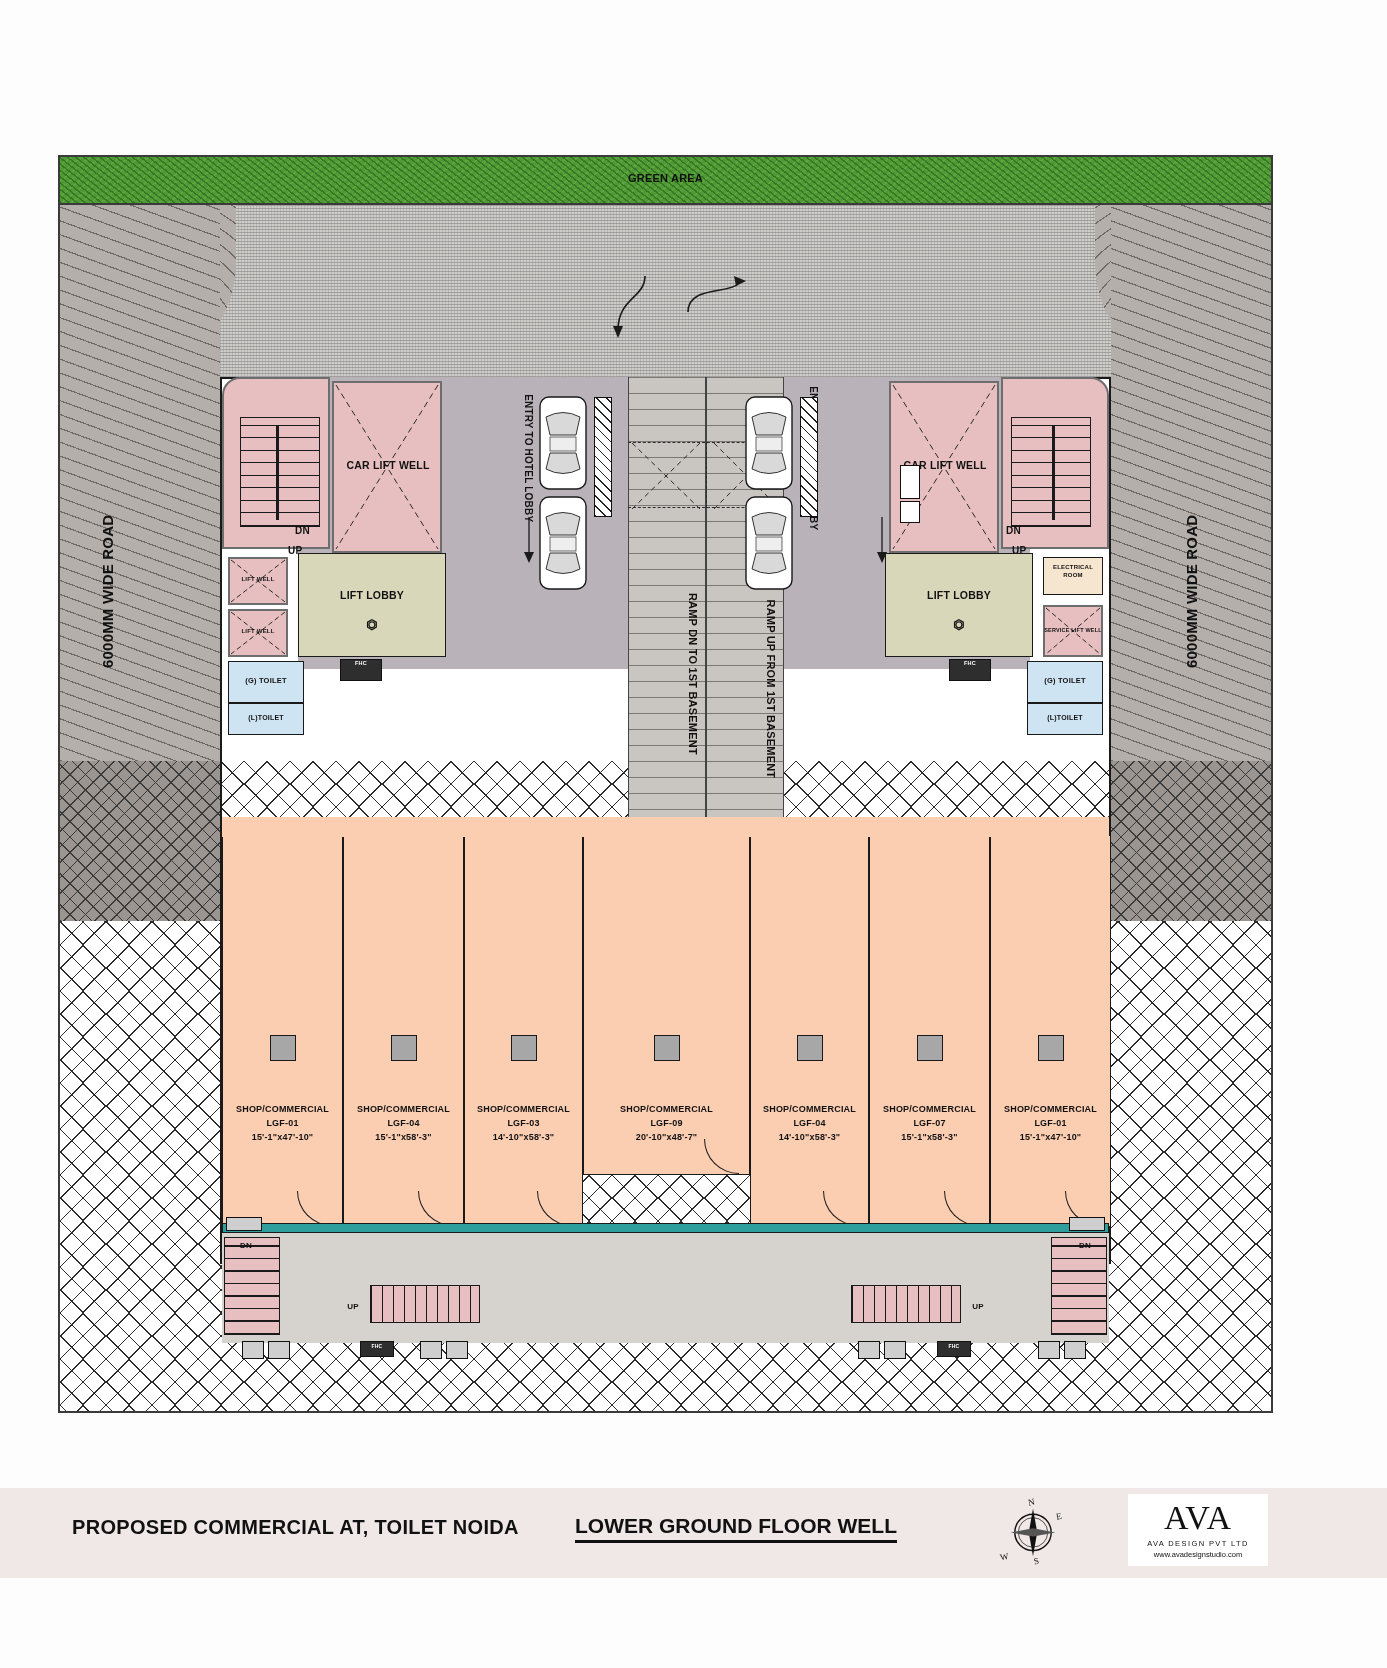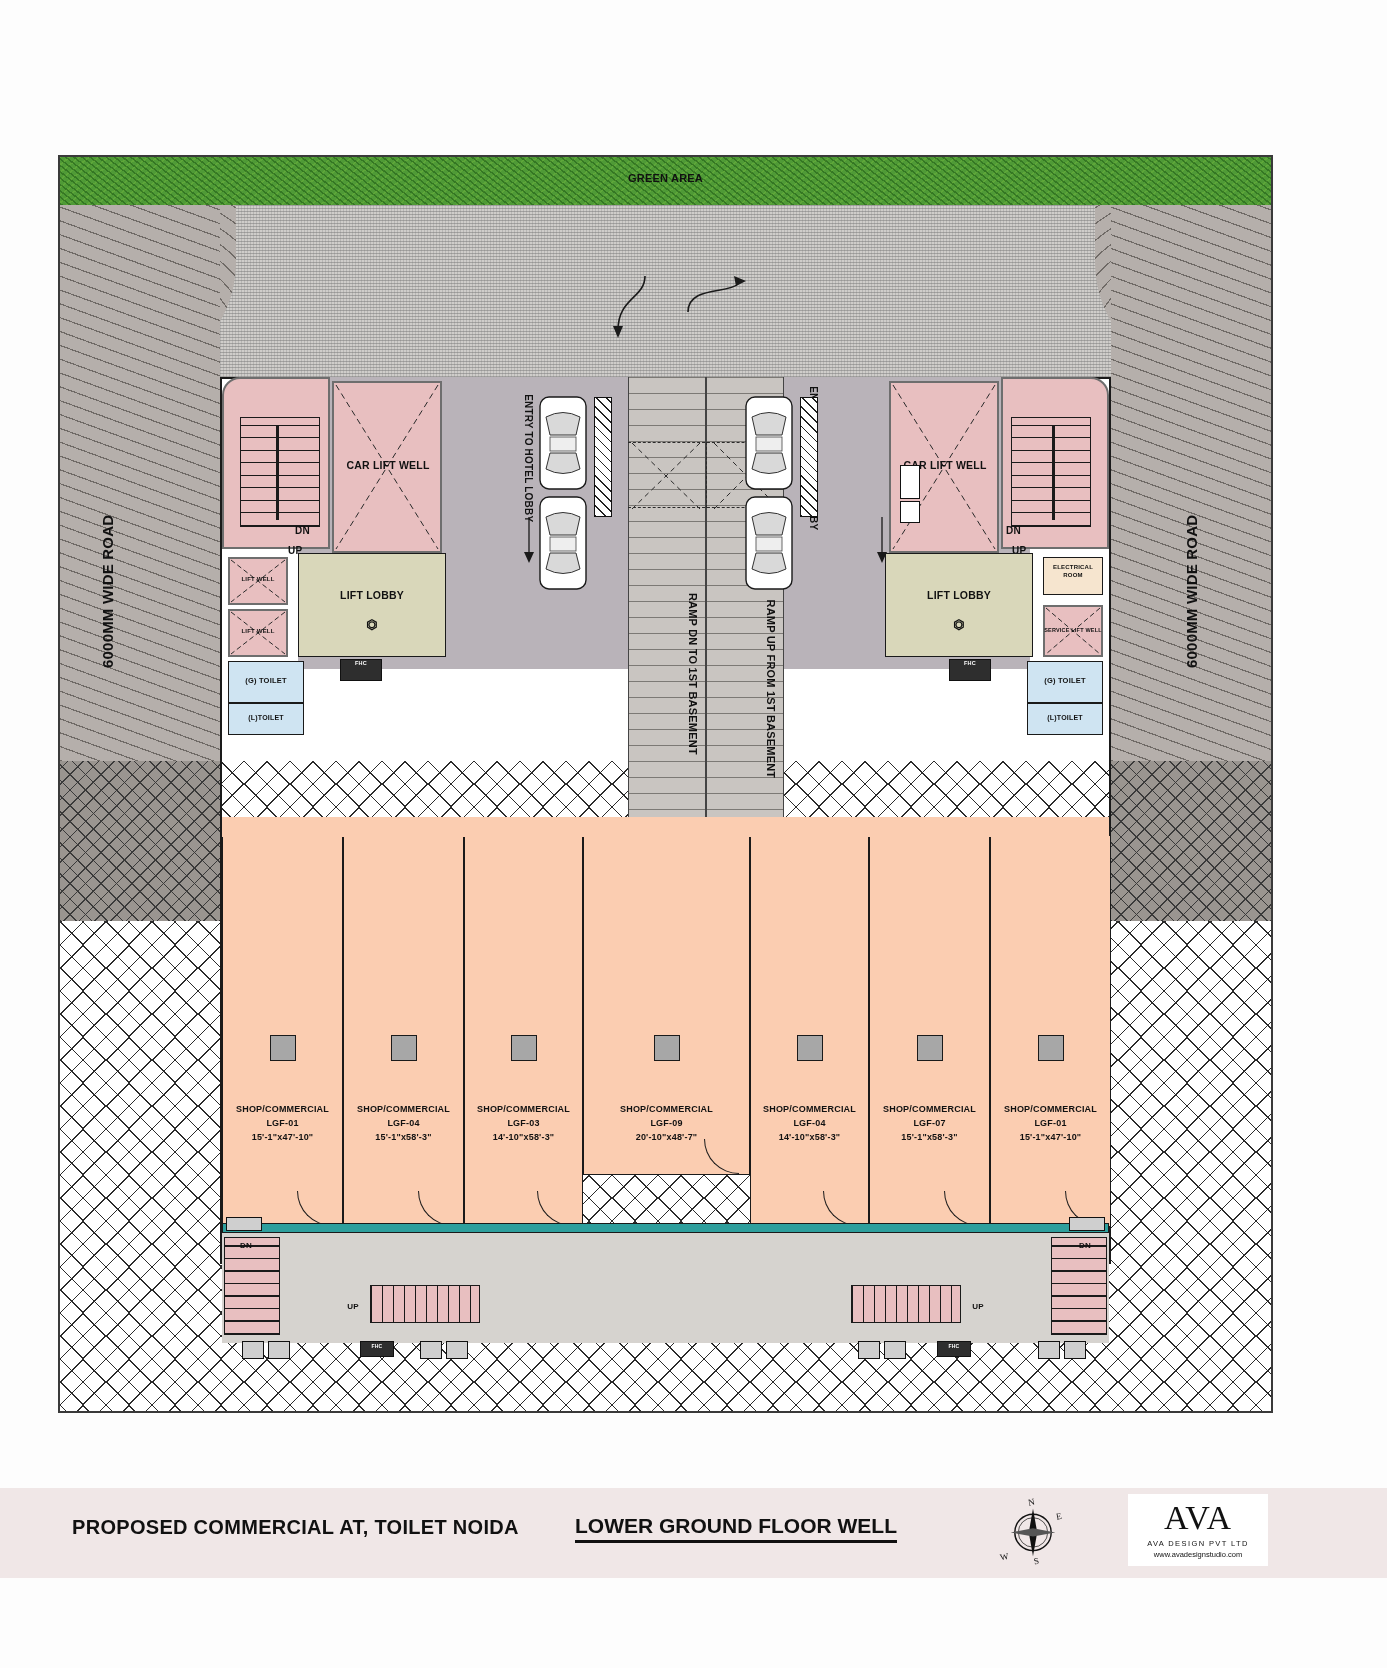--- a/index.html
+++ b/index.html
@@ -75,21 +75,21 @@
   .compass{position:absolute;left:998px;top:1496px;width:70px;height:70px;}
   .car{position:absolute;}
 </style>
 </head>
 <body>
 
 <div id="sheet">
 
   <div class="plot">
 
-    <div class="room grass" style="left:0;top:0;width:1211px;height:62px;border:none;border-bottom:2px solid #3a3a3a;">
+    <div class="room grass" style="left:0;top:0;width:1211px;height:48px;border:none;border-bottom:2px solid #3a3a3a;">
       <div class="lbl" style="left:0;top:15px;width:1211px;font-size:11px;">GREEN AREA</div>
     </div>
 
     <div class="room roadhatch" style="left:0;top:48px;width:160px;height:756px;border:none;">
     </div>
     <div class="lbl vlbl" style="left:-62px;top:425px;width:220px;font-size:15px;transform:rotate(-90deg);">6000MM WIDE ROAD</div>
 
     <div class="room roadhatch" style="left:1051px;top:48px;width:160px;height:756px;border:none;">
     </div>
     <div class="lbl vlbl" style="left:1022px;top:425px;width:220px;font-size:15px;transform:rotate(-90deg);">6000MM WIDE ROAD</div>

